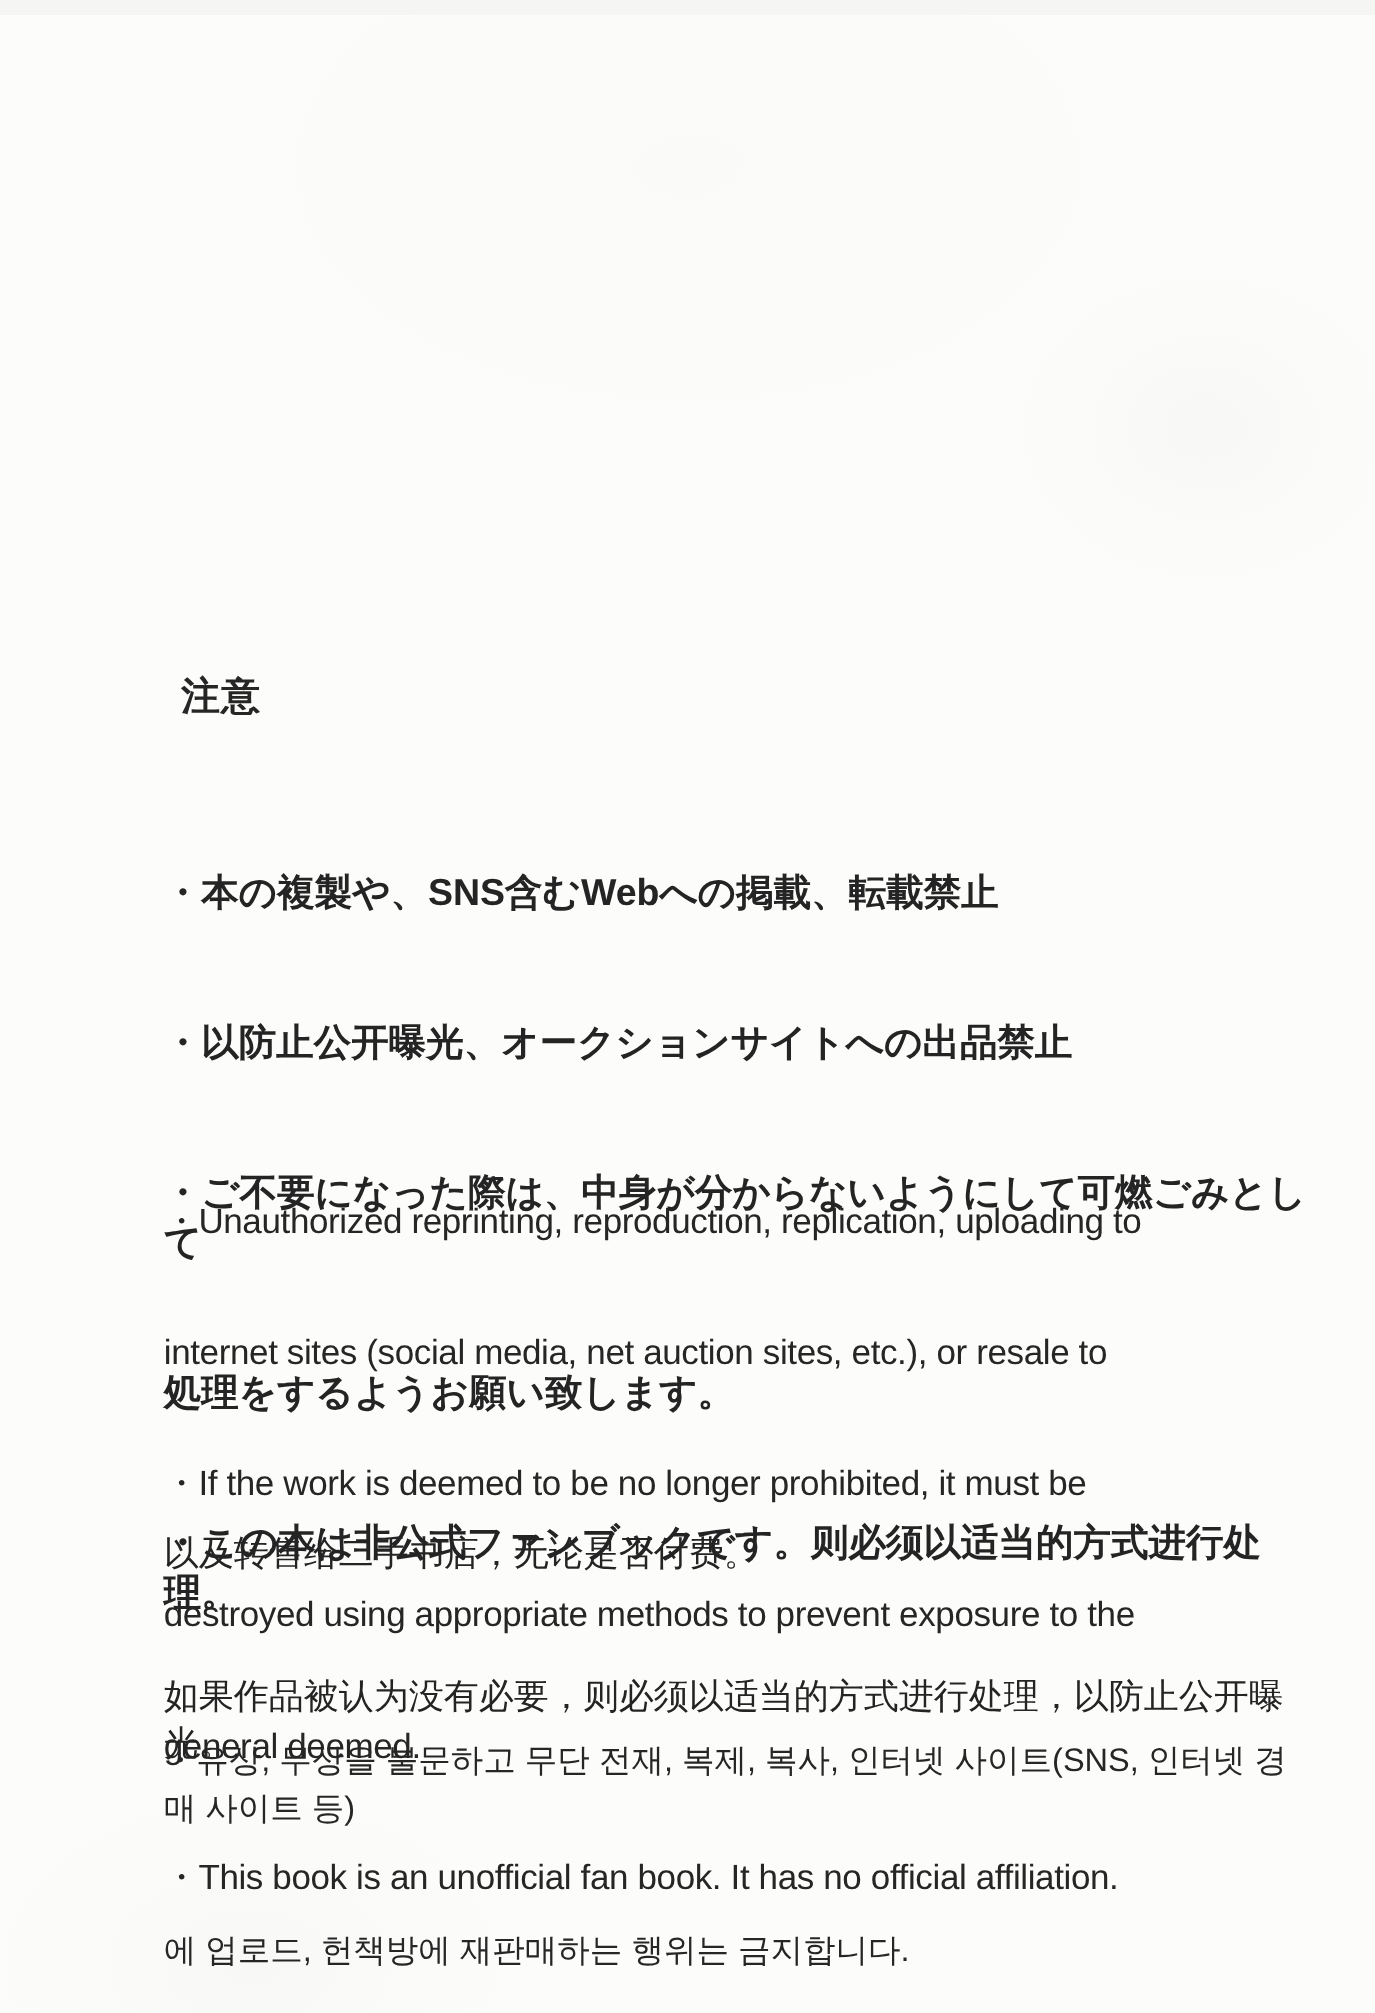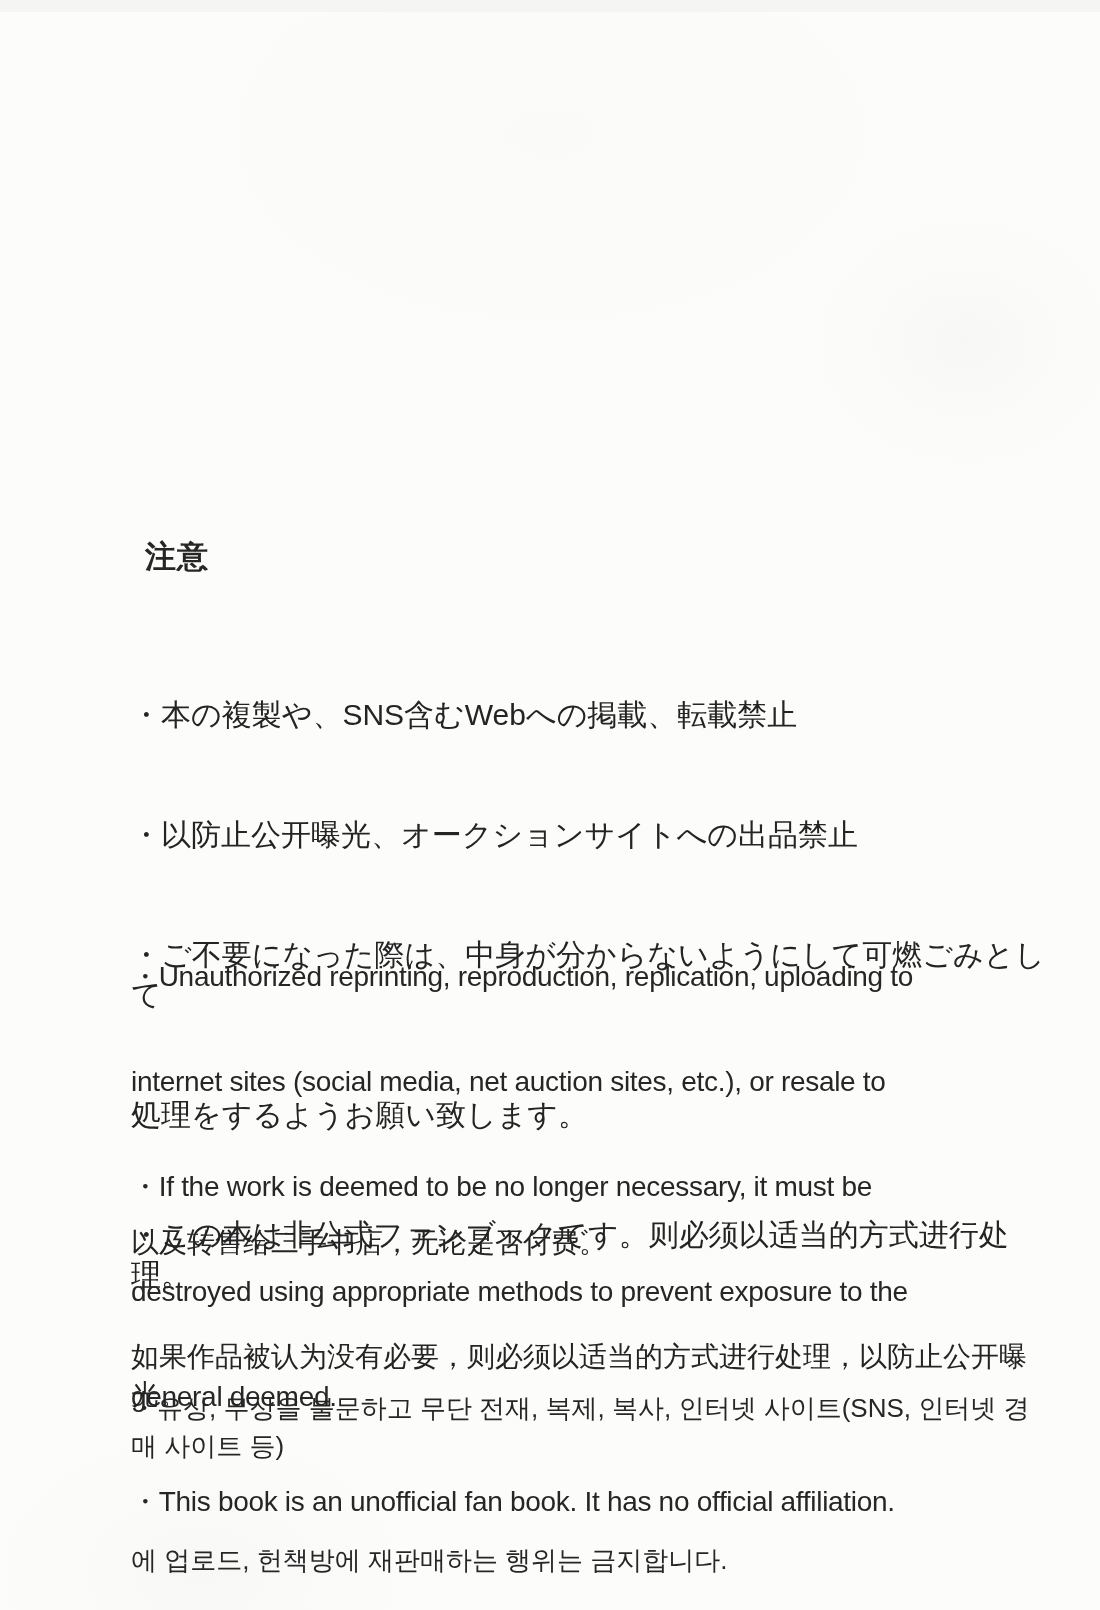--- a/index.html
+++ b/index.html
@@ -46,21 +46,21 @@
     right: 50px;
     white-space: pre-wrap;
   }
   .block .line {
     display: block;
   }
   .block-jp {
     top: 603px;
     font-size: 30px;
     line-height: 40px;
-    font-weight: 400;
+    font-weight: 700;
     color: #242424;
   }
   .block-en {
     top: 877px;
     font-size: 28px;
     line-height: 35px;
     letter-spacing: -0.3px;
     font-weight: 400;
     color: #262626;
   }
@@ -91,21 +91,21 @@
     <span class="line">・本の複製や、SNS含むWebへの掲載、転載禁止</span>
     <span class="line">・以防止公开曝光、オークションサイトへの出品禁止</span>
     <span class="line">・ご不要になった際は、中身が分からないようにして可燃ごみとして</span>
     <span class="line">処理をするようお願い致します。</span>
     <span class="line">・この本は非公式ファンブックです。则必须以适当的方式进行处理。</span>
   </div>
 
   <div class="block block-en">
     <span class="line">・Unauthorized reprinting, reproduction, replication, uploading to</span>
     <span class="line">internet sites (social media, net auction sites, etc.), or resale to</span>
-    <span class="line">・If the work is deemed to be no longer necessary, it must be</span>
+    <span class="line">・If the work is deemed to be no longer prohibited, it must be</span>
     <span class="line">destroyed using appropriate methods to prevent exposure to the</span>
     <span class="line">general deemed.</span>
     <span class="line">・This book is an unofficial fan book. It has no official affiliation.</span>
   </div>
 
   <div class="block block-cn">
     <span class="line">以及转售给二手书店，无论是否付费。</span>
     <span class="line">如果作品被认为没有必要，则必须以适当的方式进行处理，以防止公开曝光。</span>
     
   </div>

